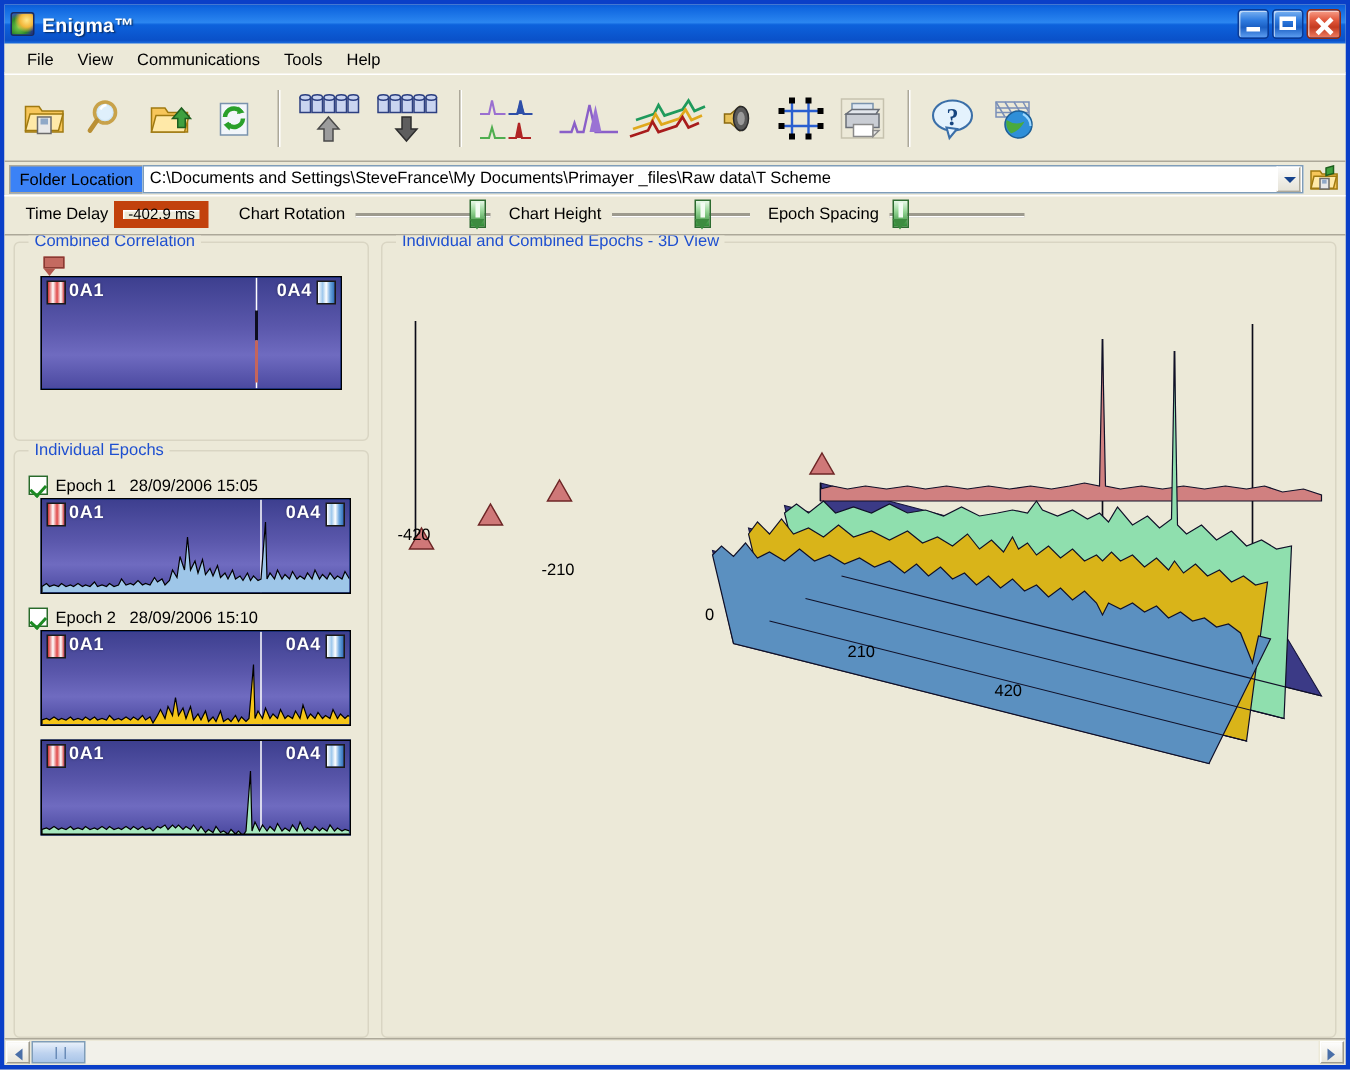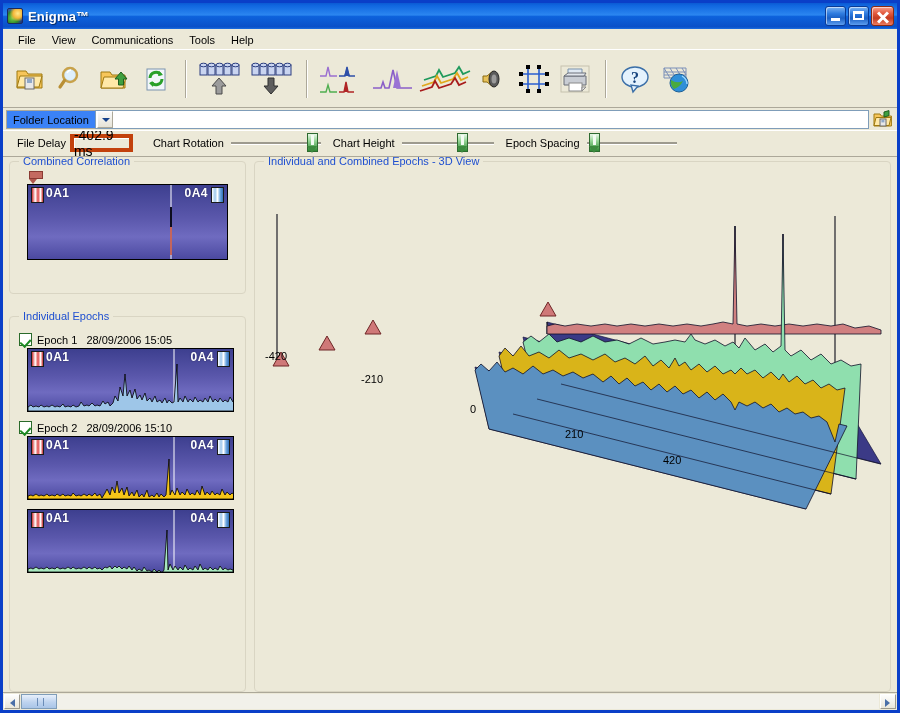--- a/index.html
+++ b/index.html
@@ -119,24 +119,24 @@
   
   .slider-row{
     height:26px;flex:0 0 26px;background:#ece9d8;
     display:flex;align-items:center;position:relative;
     border-bottom:1px solid #aca899;
   }
   .slider-row:before{content:"";position:absolute;left:0;right:0;top:0;height:1px;background:#fff;}
   .sl-label{font-size:11px;color:#000;white-space:nowrap;}
   .td-box{
     width:63px;height:18px;margin:16px 4px;
-    border:4px solid #c2410c;background:#ece9d8;
+    border:6px solid #c2410c;background:#ece9d8;
     box-shadow:inset 1px 1px 0 #fff;
     display:flex;align-items:center;justify-content:center;
-    font-size:14px;box-sizing:border-box;
+    font-size:10px;box-sizing:border-box;
   }
   .slider{
     position:relative;height:22px;display:inline-block;
   }
   .slider .track{
     position:absolute;left:0;right:0;top:10px;height:2px;
     background:#9d9a8e;border-bottom:1px solid #fff;
   }
   .slider .thumb{
     position:absolute;top:1px;width:11px;height:19px;
@@ -149,21 +149,21 @@
     border-left:5.5px solid transparent;border-right:5.5px solid transparent;
     border-top:7px solid #3d8b3f;
   }
   .slider .thumb:before{
     content:"";position:absolute;left:3px;top:1px;width:3px;height:10px;
     background:#f2fbf2;
   }
 
   
   .body{flex:1 1 auto;display:flex;overflow:hidden;background:#ece9d8;padding:4px 6px 0 6px;gap:8px;}
-  .leftcol{width:237px;flex:0 0 237px;display:flex;flex-direction:column;gap:22px;}
+  .leftcol{width:237px;flex:0 0 237px;display:flex;flex-direction:column;gap:6px;}
   .rightcol{flex:1 1 auto;display:flex;}
 
   .group{
     border:1px solid #d9d5c3;border-radius:4px;
     position:relative;background:#ece9d8;
     padding:12px 0 6px 0;
   }
   .group > .g-title{
     position:absolute;top:-7px;left:9px;background:#ece9d8;
     padding:0 4px;color:#1e4fd0;font-size:11px;white-space:nowrap;
@@ -429,36 +429,37 @@
         <circle cx="19" cy="19" r="9" fill="#2f8fd8" stroke="#1d5f96"></circle>
         <path d="M11 16 q6 4 12 1 q-3 6 -9 8 q-4 -4 -3 -9z" fill="#4aaa3e"></path>
         <path d="M22 12 q5 3 5 8" stroke="#9ed8ff" stroke-width="1.4" fill="none"></path>
       </svg>
     </div>
   </div>
 
   <div class="loc-row">
     <div class="loc-label">Folder Location</div>
     <div class="loc-combo">
+      <div class="loc-value" title="Select folder...">C:\Documents and Settings\SteveFrance\My Documents\Primayer _files\Raw data\T Scheme</div>
       <div class="loc-arrow"></div>
     </div>
     <div class="browse-btn">
       <svg width="20" height="18" viewBox="0 0 20 18">
         <path d="M1 4 h6 l1.4 2 h10 v10 h-17.4z" fill="#f7c65a" stroke="#a07a10"></path>
         <path d="M3 7.5 h15 l-2 8 h-15z" fill="#ffe9a8" stroke="#a07a10"></path>
         <rect x="7" y="9" width="6" height="7" fill="#e8e8e8" stroke="#6b6b6b"></rect>
         <rect x="8.4" y="9.8" width="3" height="2.6" fill="#8fa8c8"></rect>
         <path d="M11 2 l5 -1.4 v5 l-5 1.4z" fill="#3fa03f" stroke="#1f5f1f"></path>
       </svg>
     </div>
   </div>
 
   <div class="slider-row">
     <div style="width:14px"></div>
-    <span class="sl-label">File Delay</span>
+    <span class="sl-label">Time Delay</span>
     <div class="td-box">-402.9 ms</div>
 
     <div style="width:16px"></div>
     <span class="sl-label">Chart Rotation</span>
     <div class="slider" id="sl-rot" style="width:90px;margin-left:7px;">
       <div class="track"></div>
       <div class="thumb" style="left:76px;"></div>
     </div>
 
     <div style="width:12px"></div>

